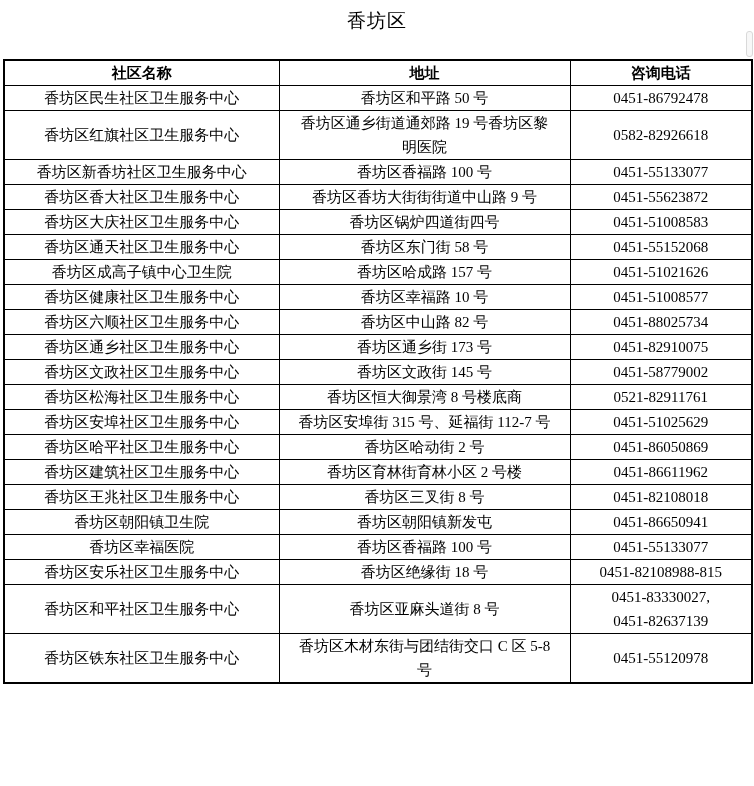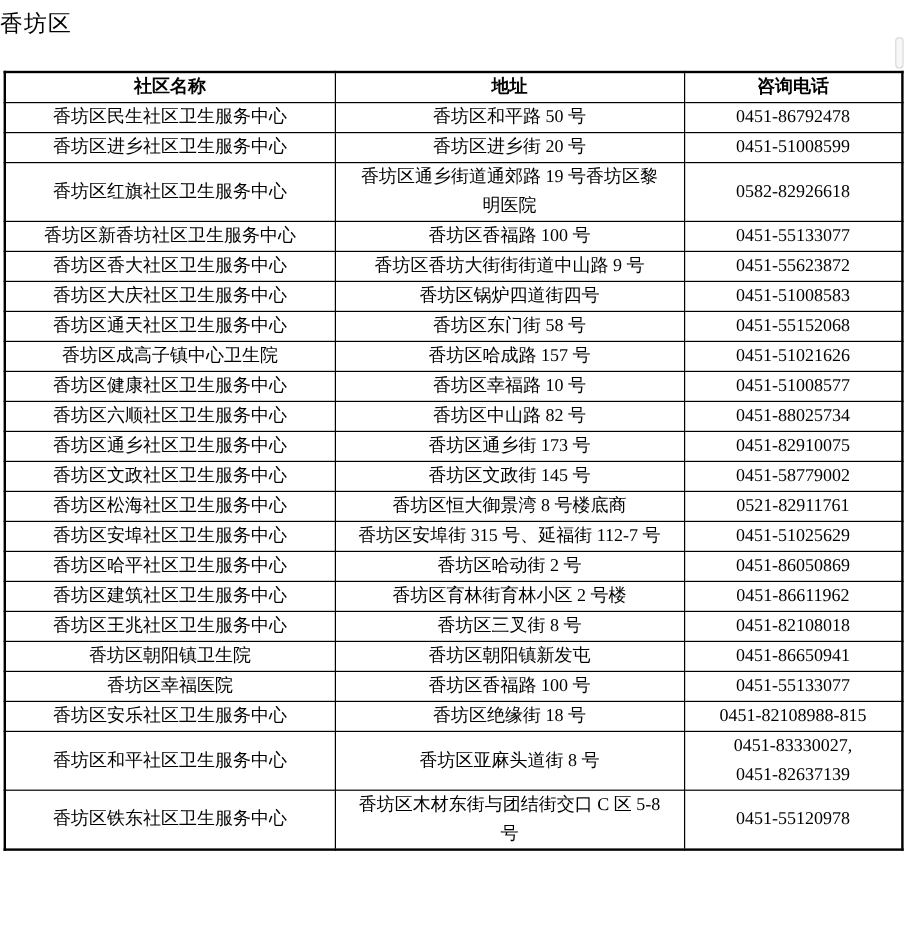--- a/index.html
+++ b/index.html
@@ -13,20 +13,21 @@
     color: #000000;
   }
   .page {
     position: relative;
     width: 754px;
     height: 786px;
   }
   .page-title {
     margin: 0;
     padding-top: 10px;
+    text-align: center;
     font-size: 19px;
     font-weight: normal;
     letter-spacing: 1px;
     line-height: 22px;
     font-family: Liberation Serif, serif;
   }
   table.health-table {
     border-collapse: collapse;
     table-layout: fixed;
     width: 748px;
@@ -83,25 +84,20 @@
         <th>咨询电话</th>
       </tr>
     </thead>
     <tbody>
   <tr>
     <td>香坊区民生社区卫生服务中心</td>
     <td>香坊区和平路 50 号</td>
     <td>0451-86792478</td>
   </tr>
 
-  <tr>
-    <td>香坊区进乡社区卫生服务中心</td>
-    <td>香坊区进乡街 20 号</td>
-    <td>0451-51008599</td>
-  </tr>
 
   <tr>
     <td>香坊区红旗社区卫生服务中心</td>
     <td>香坊区通乡街道通郊路 19 号香坊区黎
 明医院</td>
     <td>0582-82926618</td>
   </tr>
 
   <tr>
     <td>香坊区新香坊社区卫生服务中心</td>

